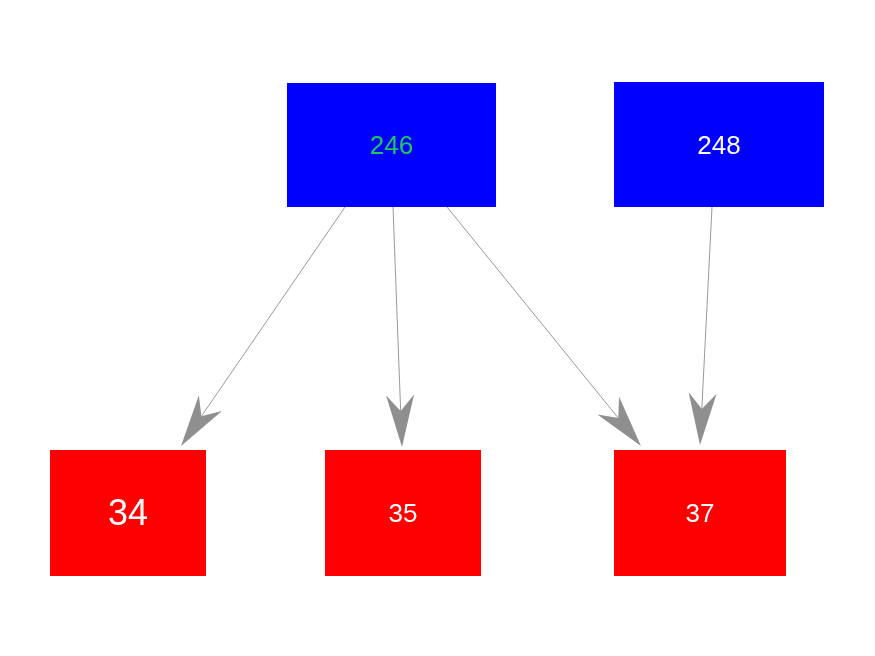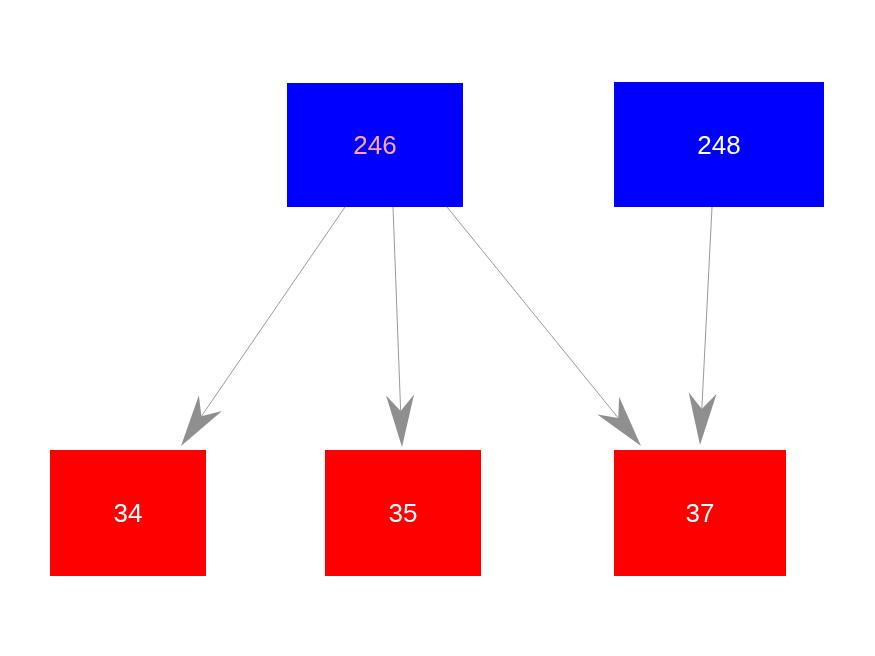--- a/index.html
+++ b/index.html
@@ -52,28 +52,28 @@
       </g>
       <g>
         <line x1="447" y1="207" x2="618.3118764011602" y2="418.0491673189551" stroke="#999999" stroke-width="1"></line>
         <polygon points="641,446 597.3584976479361,414.4497341935951 618.3118764011602,418.0491673189551 619.0980341776377,396.8034158389419" fill="#8f8f8f"></polygon>
       </g>
       <g>
         <line x1="712" y1="207" x2="701.8128232394487" y2="409.0456724176002" stroke="#999999" stroke-width="1"></line>
         <polygon points="700,445 688.636283952715,392.3609844545258 701.8128232394487,409.0456724176002 716.600760961248,393.7709580852081" fill="#8f8f8f"></polygon>
       </g>
     </svg>
-<div class="node" style="left: 287px; top: 83px; width: 176px; height: 124px; background: rgb(0, 0, 255); color: #fca5a5;">
+<div class="node" style="left: 287px; top: 83px; width: 209px; height: 124px; background: rgb(0, 0, 255); color: #22c55e;">
       <span class="node-label" style="font-size: 26px;">246</span>
     </div>
     <div class="node" style="left: 614px; top: 82px; width: 210px; height: 125px; background: rgb(0, 0, 255); color: rgb(255, 255, 255);">
       <span class="node-label" style="font-size: 26px;">248</span>
     </div>
     <div class="node" style="left: 50px; top: 450px; width: 156px; height: 126px; background: rgb(255, 0, 0); color: rgb(255, 255, 255);">
-      <span class="node-label" style="font-size: 26px;">34</span>
+      <span class="node-label" style="font-size: 36px;">34</span>
     </div>
     <div class="node" style="left: 325px; top: 450px; width: 156px; height: 126px; background: rgb(255, 0, 0); color: rgb(255, 255, 255);">
       <span class="node-label" style="font-size: 26px;">35</span>
     </div>
     <div class="node" style="left: 614px; top: 450px; width: 172px; height: 126px; background: rgb(255, 0, 0); color: rgb(255, 255, 255);">
       <span class="node-label" style="font-size: 26px;">37</span>
     </div>
   </div>
 
 </body></html>

